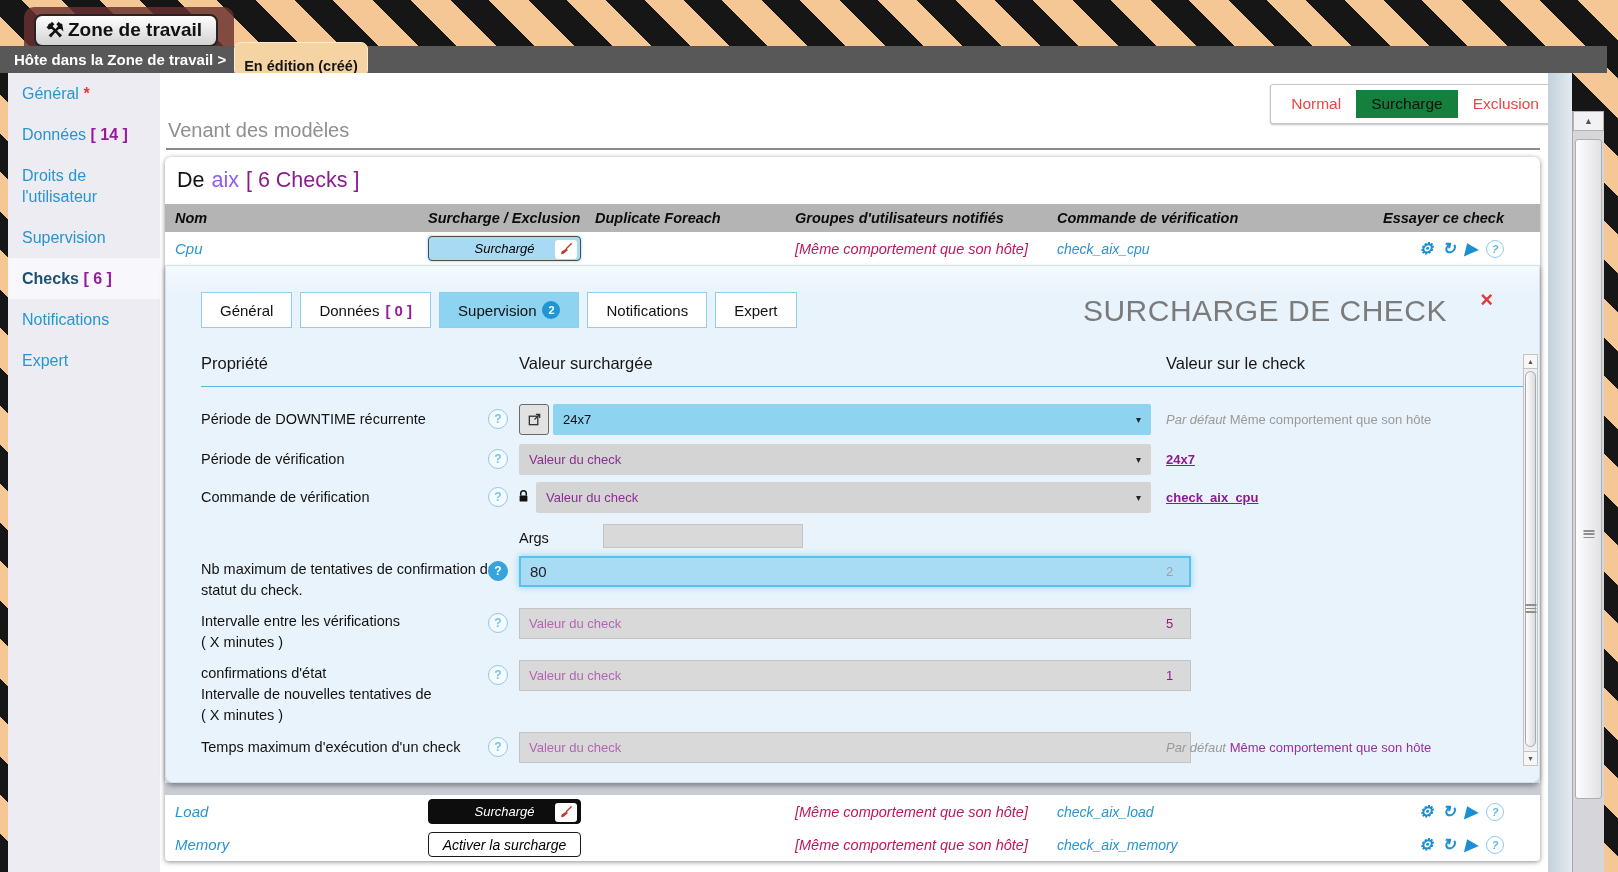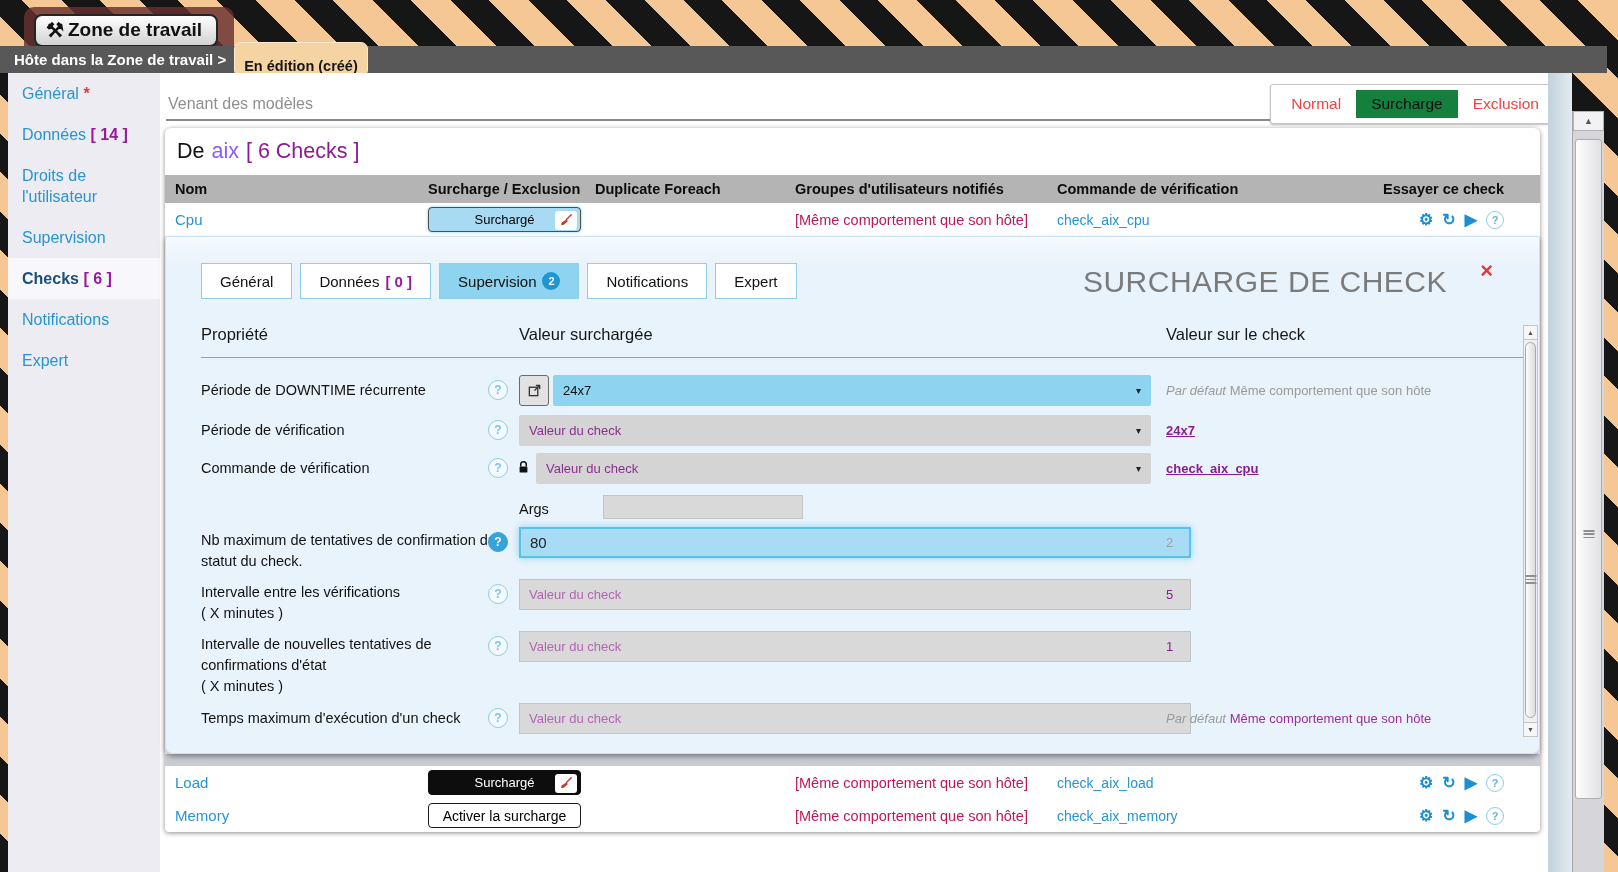--- a/index.html
+++ b/index.html
@@ -42,31 +42,31 @@
   .grip { position:absolute; left:50%; transform:translateX(-50%); width:11px; height:9px;
     background:repeating-linear-gradient(#8f8f8f 0 1.5px, transparent 1.5px 3.5px); }
 
   
   .mode { position:absolute; top:11px; right:44px; background:#fff; border:1px solid #c6c6c6;
     border-radius:3px; padding:5px; display:flex; box-shadow:0 1px 2px rgba(0,0,0,.25); }
   .mode span { padding:5px 15px; font-size:15.5px; color:#ef4444; cursor:pointer; }
   .mode span.sel { background:#15803d; color:#101010; }
 
   
-  .section-title { margin:22px 8px 0 6px; font-size:16px; color:#8f8f8f;
+  .section-title { margin:46px 8px 0 6px; font-size:20px; color:#8f8f8f;
     border-bottom:2px solid #8a8a8a; padding:0 0 6px 2px; }
   .card { position:relative; margin:7px 8px 0 5px; background:#fff; border-radius:6px 6px 4px 4px;
     box-shadow:0 1px 5px rgba(0,0,0,.45); }
   .card-head { height:47px; display:flex; align-items:center; gap:7px; padding-left:12px;
     font-size:21.5px; border-radius:6px 6px 0 0; }
   .card-head .t-pre { color:#111; }
   .card-head .t-tpl { color:#8b5cf6; }
   .card-head .t-cnt { color:#8b1b8f; }
 
-  .trow { display:grid; grid-template-columns:263px 167px 200px 262px 290px 1fr; align-items:center; }
+  .trow { display:grid; grid-template-columns:263px 167px 200px 262px 290px 1fr; align-items:center;font-style:italic; }
   .thead { background:#b4b4b4; height:28px; font-weight:bold; font-size:14.5px; color:#0c0c0c; }
   .trow > div:first-child { padding-left:10px; }
   .rowline { height:33px; font-size:15px; }
   .rowline .name { color:#2795d0; cursor:pointer; }
   .rowline .groups { color:#be185d; font-size:14.5px; }
   .rowline .cmd { color:#2795d0; font-size:14px; cursor:pointer; }
   .try-cell { justify-self:end; padding-right:36px; display:flex; align-items:center; gap:9px; }
   .try-cell .ic { color:#1a8fd1; font-size:16px; font-weight:bold; cursor:pointer; line-height:16px; }
   .help-round { width:18px; height:18px; border:1.5px solid #8ecbe9; border-radius:50%; color:#5fb8e0;
     font-size:11px; text-align:center; line-height:16px; font-weight:bold; cursor:pointer; }
@@ -324,22 +324,22 @@
             </div>
             <div class="phelp" style="top:5px">?</div>
             <input class="pinput" style="left: 353px; top: 0px; width: 672px;" disabled="" placeholder="Valeur du check">
             <div class="rval" style="top:0">
               <span class="pnum">5</span>
             </div>
           </div>
 
           <div class="prow" style="top:394px">
             <div class="plabel" style="top:3px">
+              <div>confirmations d'état</div>
               <div>Intervalle de nouvelles tentatives de</div>
-              <div>confirmations d'état</div>
               <div>( X minutes )</div>
             </div>
             <div class="phelp" style="top:5px">?</div>
             <input class="pinput" style="left: 353px; top: 0px; width: 672px;" disabled="" placeholder="Valeur du check">
             <div class="rval" style="top:0">
               <span class="pnum">1</span>
             </div>
           </div>
 
           <div class="prow" style="top:466px">

